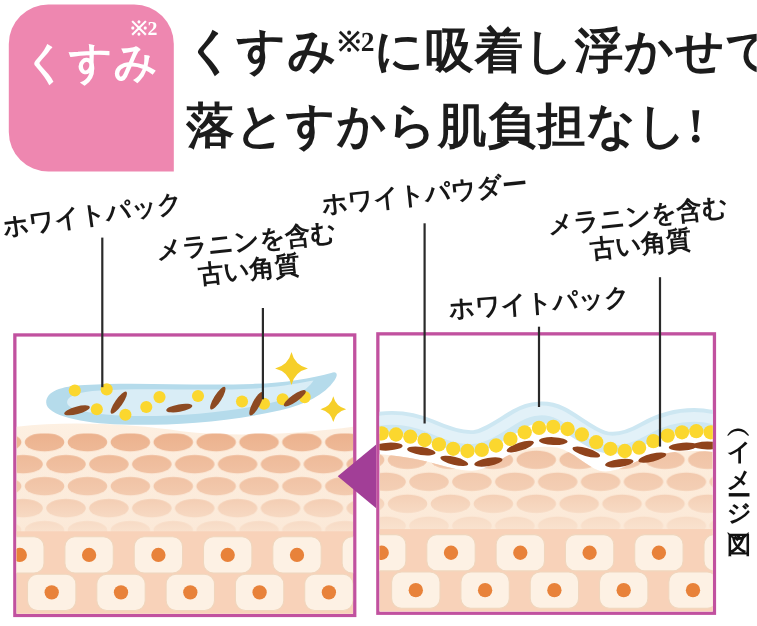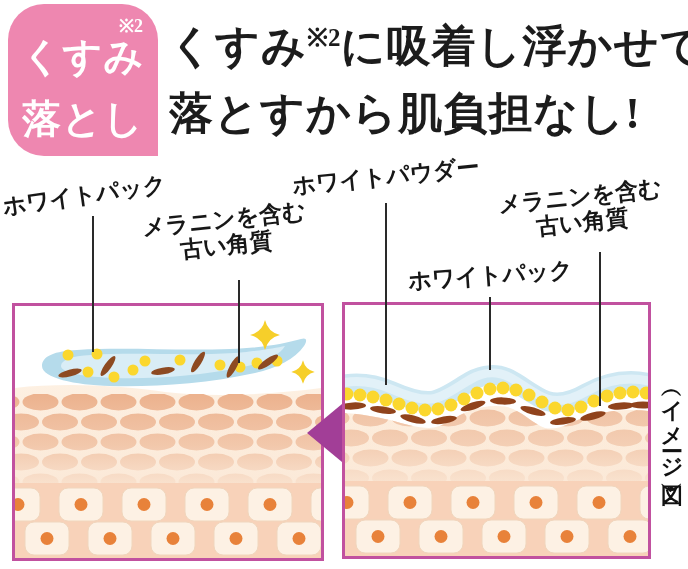--- a/index.html
+++ b/index.html
@@ -65,21 +65,20 @@
   .spark{fill:#f6cf2a;}
 </style>
 </head>
 <body>
 
 <div class="stage">
 
   <div class="badge">
     <div class="sup">※2</div>
     <div class="bl1">くすみ</div>
-    <div class="bl2">落とし</div>
   </div>
 
   <div class="heading">
     <div><span>くすみ</span><span class="sup">※2</span><span>に吸着し浮かせて</span></div>
     <div>落とすから肌負担なし!</div>
   </div>
 
   <div class="lbl lbl-wpl">ホワイトパック</div>
   <div class="lbl lbl-mel-l center">
     <div>メラニンを含む</div>

